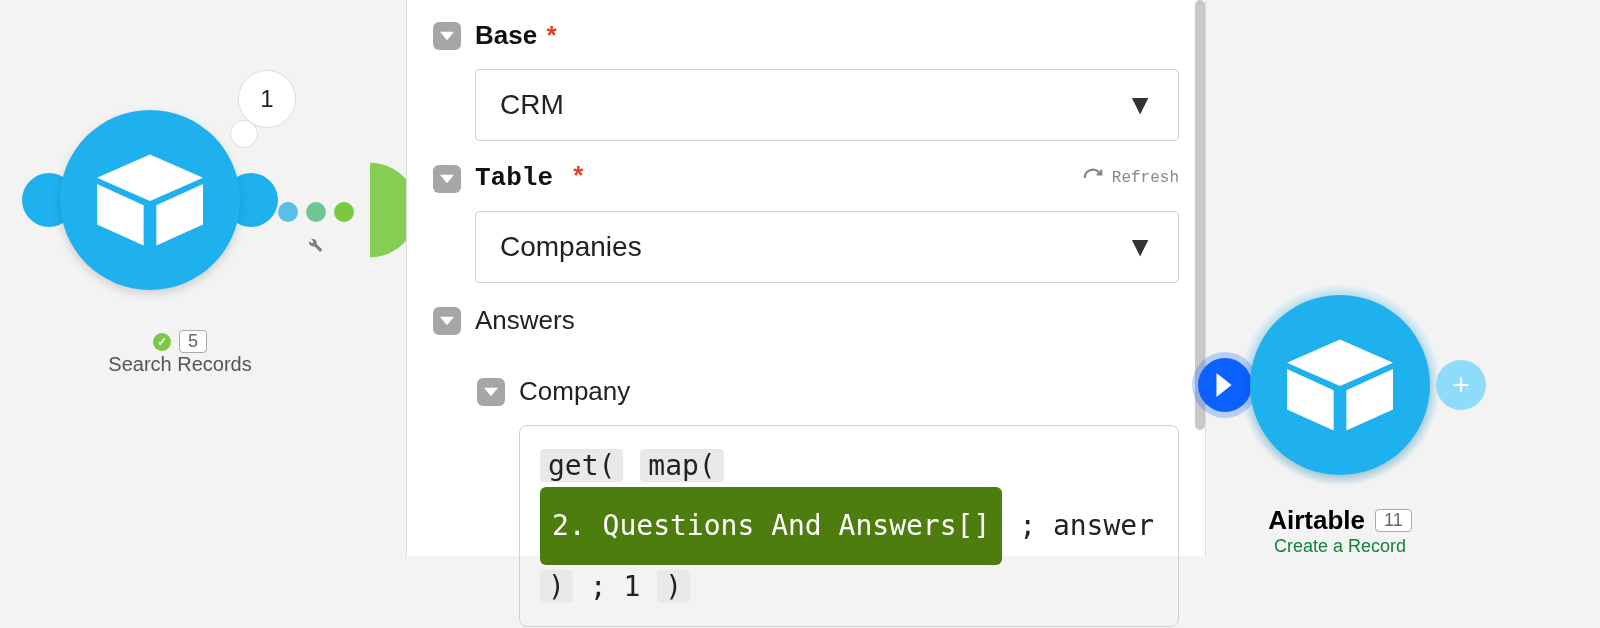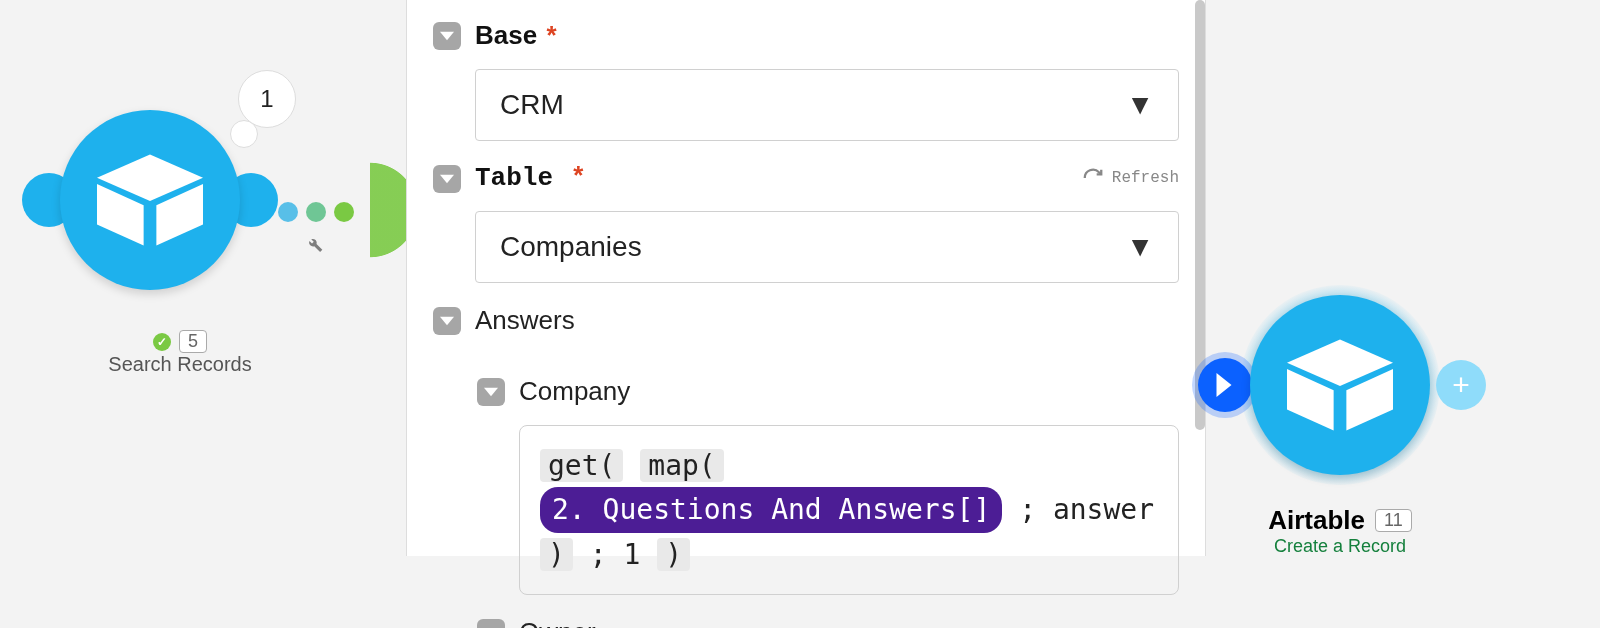--- a/index.html
+++ b/index.html
@@ -78,21 +78,21 @@
     padding:0 24px; font-size:28px; color:#222; background:#fff; cursor:pointer;
   }
   .dropdown .caret { color:#333; }
   .expr-box {
     border:1px solid #d0d0d0; border-radius:8px; padding:18px 20px;
     font-size:28px; line-height:1.55; color:#222;
     font-family: ui-monospace, Menlo, Consolas, monospace;
     word-break: break-word;
   }
   .token-fn { background:#e9e9e9; border-radius:4px; padding:0 8px; }
-  .token-pill { background:#4c1d95; color:#fff; border-radius:18px; padding:1px 12px; display:inline-block; }
+  .token-pill { background:#4d7c0f; color:#fff; border-radius:6px; padding:17px 12px; display:inline-block; }
 
   
   .right-module { position:absolute; left:1230px; top:295px; width:220px; }
   .right-halo {
     position:absolute; left:50%; top:0; transform:translate(-50%, -10px);
     width:200px; height:200px; border-radius:50%;
     background: radial-gradient(circle, rgba(30,177,237,0.35) 60%, rgba(30,177,237,0) 72%);
   }
   .right-circle {
     position:absolute; left:50%; top:0; transform:translateX(-50%);

